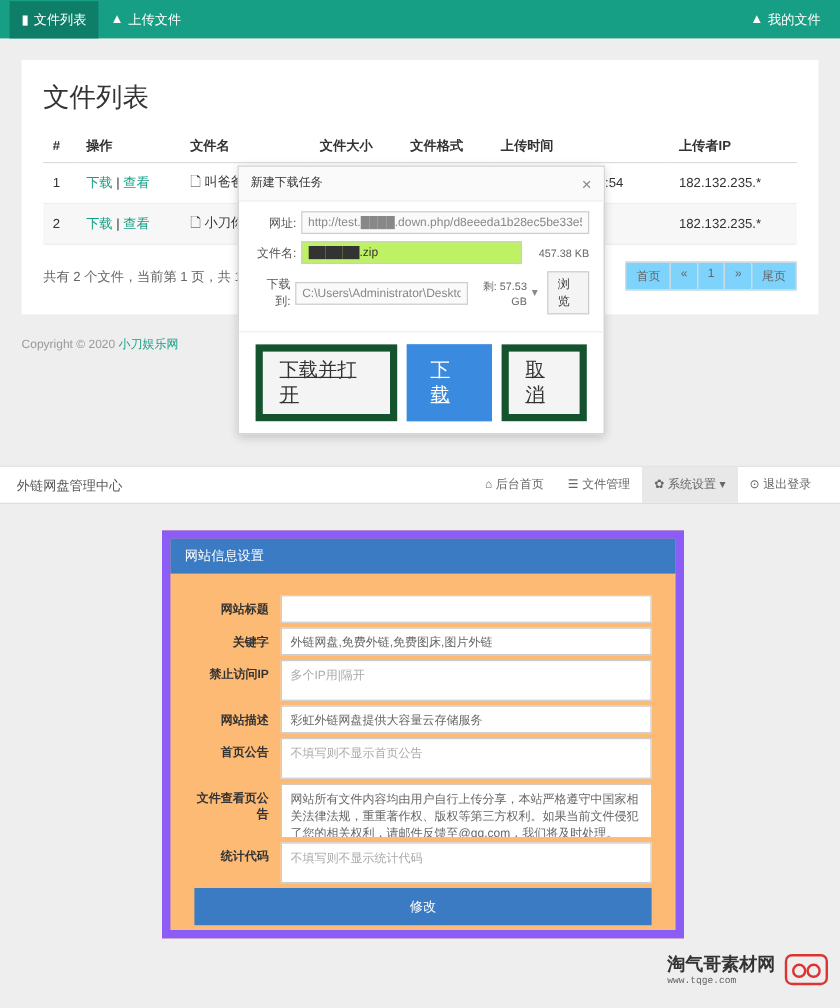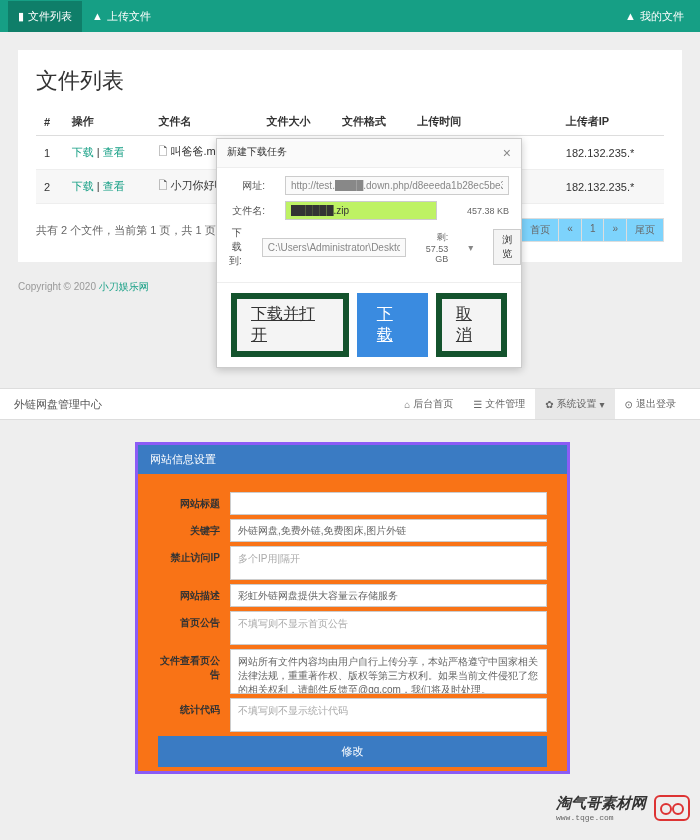--- a/index.html
+++ b/index.html
@@ -21,56 +21,56 @@
     .file-table td { padding: 7px 8px; border-bottom: 1px solid #eee; }
     .file-table tr:nth-child(even) td { background: #f7f7f7; }
     .link { color: #169f85; cursor: pointer; }
     .link-blue { color: #337ab7; cursor: pointer; }
     .file-footer { display: flex; justify-content: space-between; align-items: center; margin-top: 14px; font-size: 11px; color: #666; }
     .pagination { display: flex; gap: 0; }
     .pagination span { border: 1px solid #ddd; padding: 4px 8px; font-size: 10px; background: #7dd3fc; cursor: pointer; margin-left: -1px; color: #666; }
     .copyright { font-size: 10px; color: #999; margin: 4px 18px 14px; }
     
     
-    .dialog { position: absolute; top: 138px; left: 216px; width: 306px; background: #fff; border: 1px solid #ccc; box-shadow: 0 2px 8px rgba(0,0,0,0.2); font-size: 10px; }
+    .dialog { position: absolute; top: 138px; left: 198px; width: 306px; background: #fff; border: 1px solid #ccc; box-shadow: 0 2px 8px rgba(0,0,0,0.2); font-size: 10px; }
     .dialog-title { display: flex; justify-content: space-between; padding: 6px 10px; border-bottom: 1px solid #eee; background: #fafafa; }
     .dialog-close { cursor: pointer; color: #888; font-size: 14px; }
     .dialog-body { padding: 8px 12px; }
-    .dialog-row { display: flex; align-items: center; margin-bottom: 6px; gap: 20px; }
+    .dialog-row { display: flex; align-items: center; margin-bottom: 6px; gap: 4px; }
     .dialog-row label { width: 36px; text-align: right; color: #555; font-size: 10px; }
     .dialog-row input { flex: 1; border: 1px solid #ccc; padding: 3px 5px; font-size: 10px; background: #fafafa; color: #888; }
     .dialog-row .size-label { width: 52px; text-align: right; color: #666; font-size: 9px; }
     .dialog-row .browse-btn { border: 1px solid #ccc; padding: 3px 8px; font-size: 10px; background: #f4f4f4; cursor: pointer; }
     .dialog-footer { display: flex; justify-content: flex-end; gap: 8px; padding: 10px 14px; border-top: 1px solid #eee; }
     .dialog-footer .btn { padding: 5px 14px; font-size: 16px; border: 6px solid #14532d; background: #f4f4f4; cursor: pointer; text-decoration: underline; }
     .dialog-footer .btn-primary { background: #3a8be0; color: #fff; border-color: #3a8be0; }
     
     
     .spacer { height: 80px; }
     .admin-nav { background: #fff; height: 32px; display: flex; align-items: center; justify-content: space-between; padding: 0 14px; border-top: 1px solid #ddd; border-bottom: 1px solid #ddd; font-size: 10px; }
     .admin-title { font-size: 11px; color: #555; }
     .admin-menu { display: flex; gap: 0; }
     .admin-menu-item { padding: 8px 10px; font-size: 10px; color: #666; cursor: pointer; display: flex; align-items: center; gap: 3px; }
     .admin-menu-item.active { background: #e8e8e8; }
     
     
-    .settings-panel { margin: 22px 130px 0 135px; background: #f97316; border: 3px solid #8b5cf6; }
+    .settings-panel { margin: 22px 130px 0 135px; background: #fdba74; border: 7px solid #8b5cf6; }
     .settings-header { background: #3a7bc3; color: #fff; padding: 7px 12px; font-size: 11px; }
     .settings-body { padding: 18px 20px 4px; }
     .form-row { display: flex; margin-bottom: 4px; }
     .form-row label { width: 72px; text-align: right; font-size: 10px; padding-top: 5px; padding-right: 10px; font-weight: bold; }
     .form-row input, .form-row textarea { flex: 1; border: 1px solid #ccc; padding: 5px 7px; font-size: 10px; font-family: inherit; color: #666; }
     .form-row textarea { resize: none; }
     .form-row textarea::placeholder, .form-row input::placeholder { color: #aaa; }
     .submit-row { padding: 0 0 0 0; }
     .submit-btn { width: 100%; background: #3a7bc3; color: #fff; border: none; padding: 8px; font-size: 11px; cursor: pointer; }
     
     
     .watermark { position: absolute; bottom: 18px; right: 10px; display: flex; align-items: center; gap: 8px; }
-    .watermark-text { font-size: 15px; font-weight: bold; color: #333; font-style: italic; }
+    .watermark-text { font-size: 15px; font-weight: bold; color: #333; }
     .watermark-sub { font-size: 8px; color: #666; display: block; font-family: Liberation Mono, monospace; }
     .watermark-face { width: 36px; height: 26px; border: 2px solid #d33; border-radius: 6px; position: relative; }
     .watermark-face::before, .watermark-face::after { content: ''; position: absolute; width: 8px; height: 8px; border: 2px solid #d33; border-radius: 50%; top: 6px; }
     .watermark-face::before { left: 4px; }
     .watermark-face::after { right: 4px; }
   </style>
 </head>
 <body>
 
 <div class="navbar">

